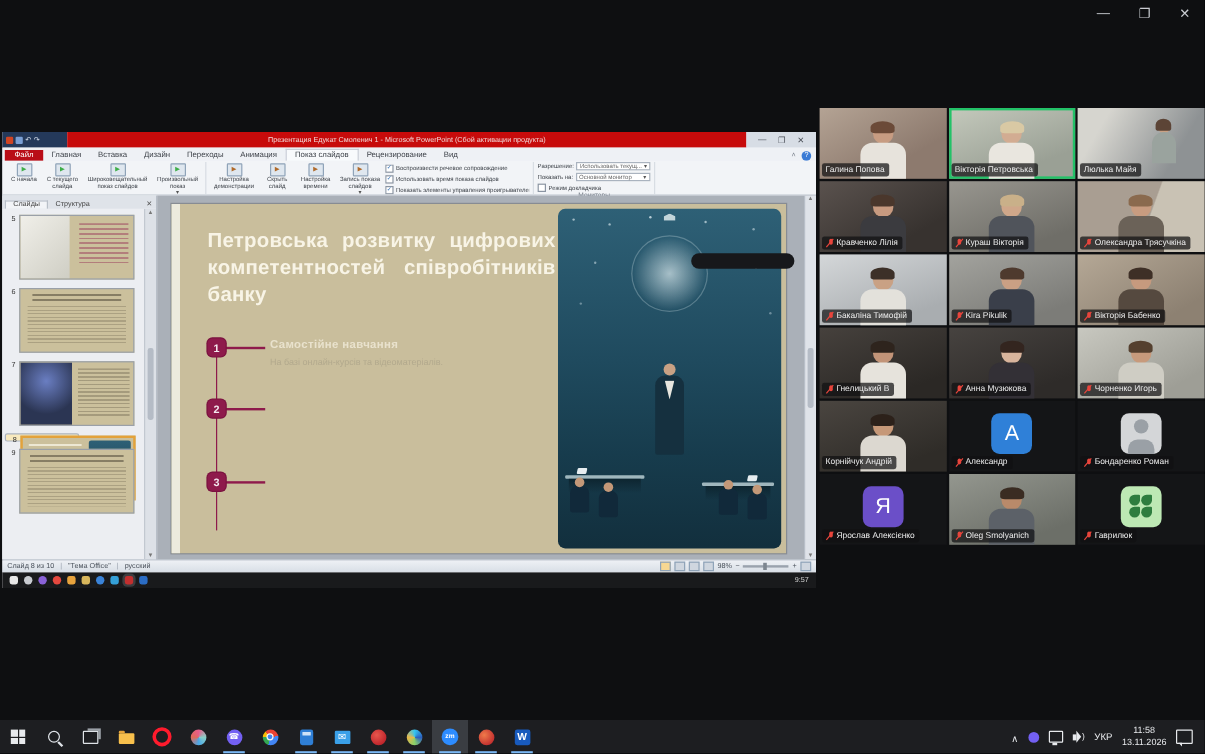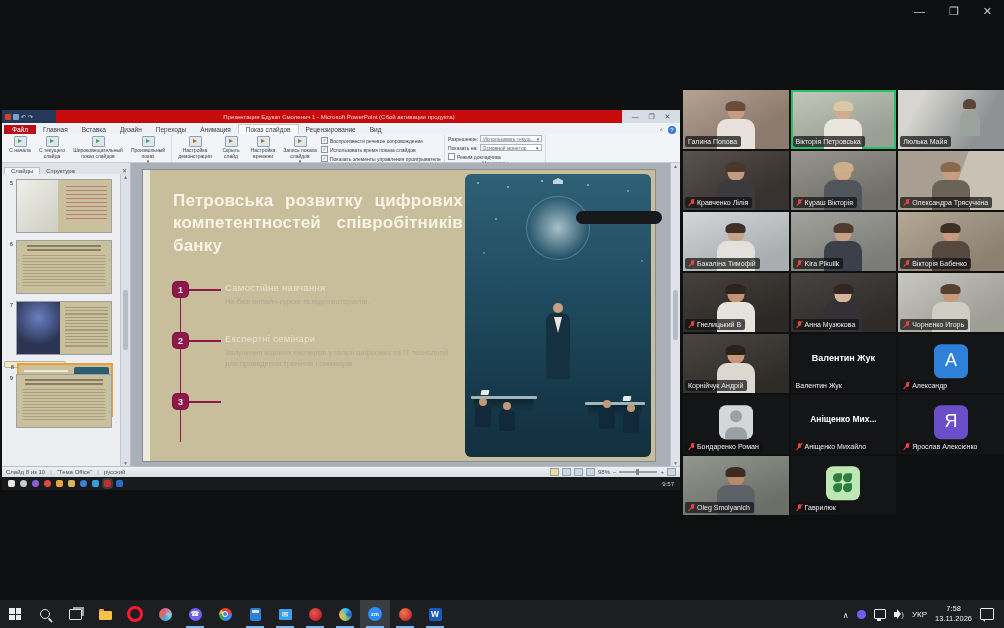--- a/index.html
+++ b/index.html
@@ -113,21 +113,21 @@
               background:linear-gradient(#0d2530,#0d253000);}
   .a-lap{position:absolute;width:8px;height:5px;background:#e6edf0;border-radius:1px;transform:skewX(-12deg);}
   .stitle{position:absolute;left:30px;top:20px;width:290px;font-size:17px;font-weight:bold;color:#f8f4e6;
           line-height:1.32;text-align:justify;letter-spacing:.2px;}
   .vline{position:absolute;left:36.5px;top:120px;height:152px;width:1.5px;background:#8e1a4b;}
   .numsq{position:absolute;left:30px;width:15px;height:15px;background:#8e1a4b;border-radius:4px;color:#f3e8ee;
          font-size:9px;font-weight:bold;display:flex;align-items:center;justify-content:center;z-index:2;
          box-shadow:0 0 0 1px #7a123f;}
   .conn{position:absolute;left:45px;width:33px;height:1.5px;background:#8e1a4b;}
   .itxt{position:absolute;left:82px;width:226px;}
-  .ititle{font-size:9.5px;color:#e9e2cd;font-weight:normal;letter-spacing:.3px;}
+  .ititle{font-size:9.5px;color:#e9e2cd;font-weight:bold;letter-spacing:.3px;}
   .idesc{font-size:7.5px;color:#b2a98d;margin-top:3px;line-height:1.5;}
   .pill{position:absolute;right:18px;top:48px;width:86px;height:13px;background:#17181b;border-radius:7px;z-index:4;}
   
   .pstatus{height:10px;background:linear-gradient(#eef1f5,#d8dee6);border-top:1px solid #b6bdc7;display:flex;
            align-items:center;font-size:6px;color:#49505a;padding:0 4px;gap:5px;flex:none;white-space:nowrap;}
   .pstatus .sep{color:#9aa2ad;}
   .pstatus .right{margin-left:auto;display:flex;align-items:center;gap:3px;}
   .vic{width:7px;height:6px;background:#cfd6df;border:1px solid #8fa3b8;}
   .vic.on{background:#f8d892;}
   .ztrack{width:38px;height:1.5px;background:#9aa2ad;position:relative;}
@@ -395,24 +395,20 @@
 
           <div class="numsq" style="top:112px">1</div>
           <div class="conn" style="top:119px"></div>
           <div class="itxt" style="top:112px">
             <div class="ititle">Самостійне навчання</div>
             <div class="idesc">На базі онлайн-курсів та відеоматеріалів.</div>
           </div>
 
           <div class="numsq" style="top:163px">2</div>
           <div class="conn" style="top:170px"></div>
-          <div class="itxt" style="top:163px">
-            <div class="ititle">Експертні семінари</div>
-            <div class="idesc">Залучення відомих експертів у галузі цифрових та ІТ технологій для проведення тренінгів і семінарів.</div>
-          </div>
 
           <div class="numsq" style="top:224px">3</div>
           <div class="conn" style="top:231px"></div>
 
           <div class="art">
             <i class="a-net"></i>
             <i class="a-bank"></i>
             <i class="a-glow" style="position:absolute;"></i>
             <i class="a-t" style="left:6px;bottom:58px;width:66px;"></i>
             <i class="a-t" style="right:6px;bottom:52px;width:60px;"></i>
@@ -596,48 +592,35 @@
     <div class="tile t13">
       <div class="fig">
           <i class="head"></i>
           <i class="torso"></i>
         </div>
       <div class="label">
           <span>Корнійчук Андрій</span>
         </div>
     </div>
     <div class="tile">
-      <div class="cname">Валентин Жук</div>
-      <div class="label">
-          <span>Валентин Жук</span>
-        </div>
-    </div>
-    <div class="tile">
       <div class="avatar" style="background: rgb(47, 128, 216);">А</div>
       <div class="label">
           <span class="mic"></span>
           <span>Александр</span>
         </div>
     </div>
 
     <div class="tile">
       <div class="avatar sil">
           <i class="s-head"></i>
           <i class="s-body"></i>
         </div>
       <div class="label">
           <span class="mic"></span>
           <span>Бондаренко Роман</span>
-        </div>
-    </div>
-    <div class="tile">
-      <div class="cname" style="font-size:8.5px">Аніщенко Мих...</div>
-      <div class="label">
-          <span class="mic"></span>
-          <span>Аніщенко Михайло</span>
         </div>
     </div>
 
     <div class="tile">
       <div class="avatar" style="background: rgb(107, 79, 200);">Я</div>
       <div class="label">
           <span class="mic"></span>
           <span>Ярослав Алексієнко</span>
         </div>
     </div>
@@ -718,18 +701,18 @@
   <div class="tray">
     <span class="chev">∧</span>
     <span class="vbm"></span>
     <span class="net"></span>
     <span class="vol">
         <b></b>
         <i>)</i>
       </span>
     <span class="lang">УКР</span>
     <span class="clock">
-      <div>7:58</div>
+      <div>11:58</div>
       <div>13.11.2026</div>
     </span>
     <span class="ac"></span>
   </div>
 </div>
 
 </body></html>

